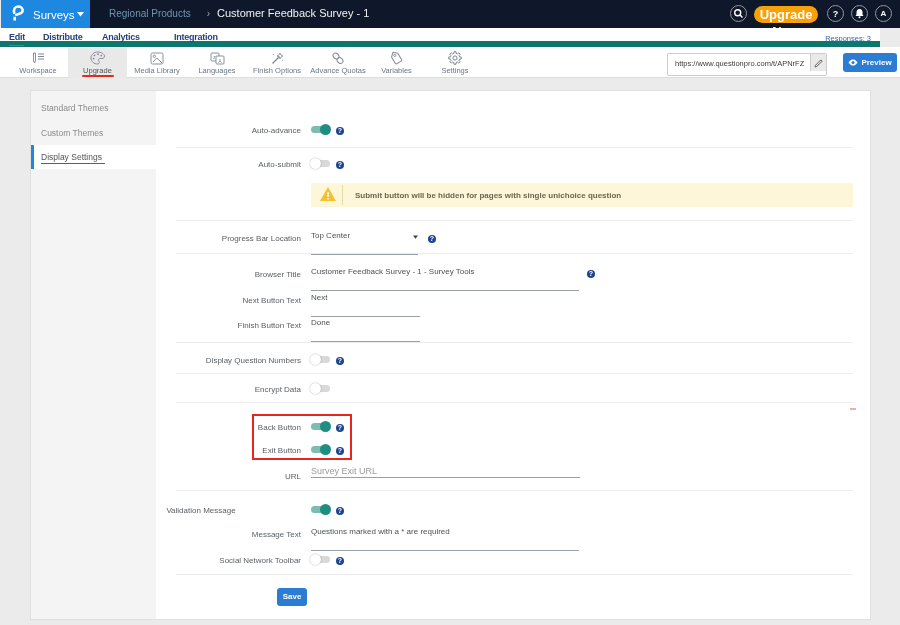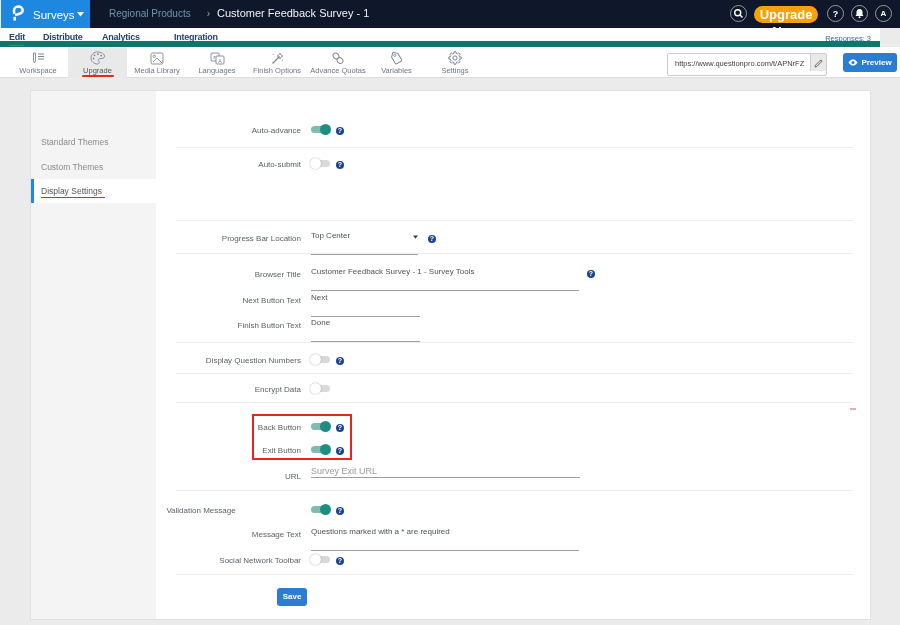--- a/index.html
+++ b/index.html
@@ -30,21 +30,21 @@
 .tab.active { background:#e9e9e9; }
 .redline { position:absolute; left:50%; margin-left:-16px; bottom:1px; width:32px; height:2px; background:#e02b20; border-radius:1px; }
 #urlbox { position:absolute; left:667px; top:6px; width:160px; height:23px; border:1px solid #ccc; border-radius:2px; background:#fff; }
 #urlbox .txt { position:absolute; left:7px; top:5px; font-size:7.5px; color:#3c4043; white-space:nowrap; }
 #urlbox .pen { position:absolute; right:0; top:0; width:16px; height:17px; background:#e9e9e9; border-left:1px solid #ccc; text-align:center; }
 #preview { position:absolute; left:843px; top:6px; width:54px; height:19px; background:#2b7cd3; border-radius:3px; color:#fff; font-size:8px; font-weight:700; text-align:center; line-height:19px; }
 
 
 #panel { position:absolute; left:30px; top:90px; width:841px; height:530px; background:#fff; border:1px solid #e0e0e0; }
 #sidebar { position:absolute; left:0; top:0; width:125px; height:528px; background:#f4f4f4; }
-.sitem { position:absolute; left:0; width:125px; height:24px; font-size:8.5px; color:#8a8a8a; line-height:24px; padding-left:10px;margin-top:34px; }
+.sitem { position:absolute; left:0; width:125px; height:24px; font-size:8.5px; color:#8a8a8a; line-height:24px; padding-left:10px; }
 .sitem.active { background:#fff; color:#555; border-left:3px solid #1e88e1; padding-left:7px; }
 .sitem.active .rul { position:absolute; left:7px; top:17.5px; width:64px; height:1.5px; background:#e02b20; }
 
 
 .lbl { position:absolute; left:70px; width:200px; text-align:right; font-size:8px; color:#5b6166; line-height:9px; }
 .sep { position:absolute; left:145px; width:677px; height:1px; background:#ededed; }
 .tg { position:absolute; left:280px; width:19px; height:7px; border-radius:4px; }
 .tg.on { background:#7cbcb3; }
 .tg.on::after { content:""; position:absolute; right:-1px; top:-2px; width:11px; height:11px; background:#1e8e83; border-radius:50%; }
 .tg.off { background:#d9d9d9; }
@@ -188,20 +188,29 @@
 
   <div class="lbl" style="top:35px;">Auto-advance</div>
   <div class="tg on" style="top:35px;"></div>
   <div class="q" style="top:35px;">?</div>
   <div class="sep" style="top:56px;"></div>
 
   <div class="lbl" style="top:69px;">Auto-submit</div>
   <div class="tg off" style="top:69px;"></div>
   <div class="q" style="top:69px;">?</div>
 
+  <div id="warn">
+    <div class="wicon"><svg width="18" height="16" viewBox="0 0 18 16">
+          <path d="M9 1 L17 15 L1 15 z" fill="#f2c232"></path>
+          <rect x="8.3" y="6" width="1.5" height="5" rx="0.7" fill="#fff"></rect>
+          <circle cx="9" cy="12.8" r="0.9" fill="#fff"></circle>
+        </svg></div>
+    <div class="wdiv"></div>
+    <div class="wtxt">Submit button will be hidden for pages with single unichoice question</div>
+  </div>
   <div class="sep" style="top:129px;"></div>
 
   <div class="lbl" style="top:143px;">Progress Bar Location</div>
   <div class="inp" style="top:140px; width:107px;">Top Center<svg width="5" height="4" viewBox="0 0 5 4" style="float:right; margin-top:3.5px;">
         <path d="M0 0.5 h5 l-2.5 3.2z" fill="#3c4043"></path>
       </svg></div>
   <div class="q" style="top:143px; left:397px;">?</div>
   <div class="sep" style="top:162px;"></div>
 
   <div class="lbl" style="top:179px;">Browser Title</div>

